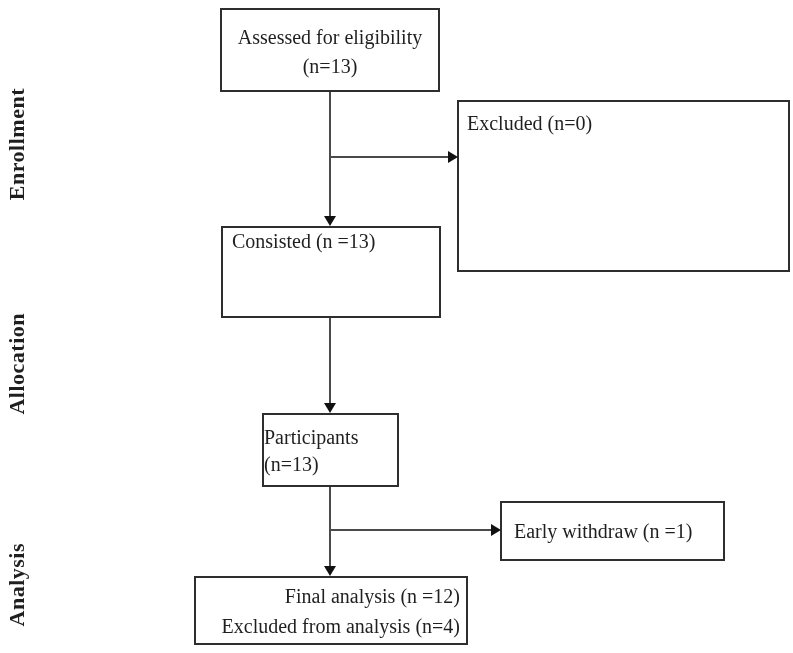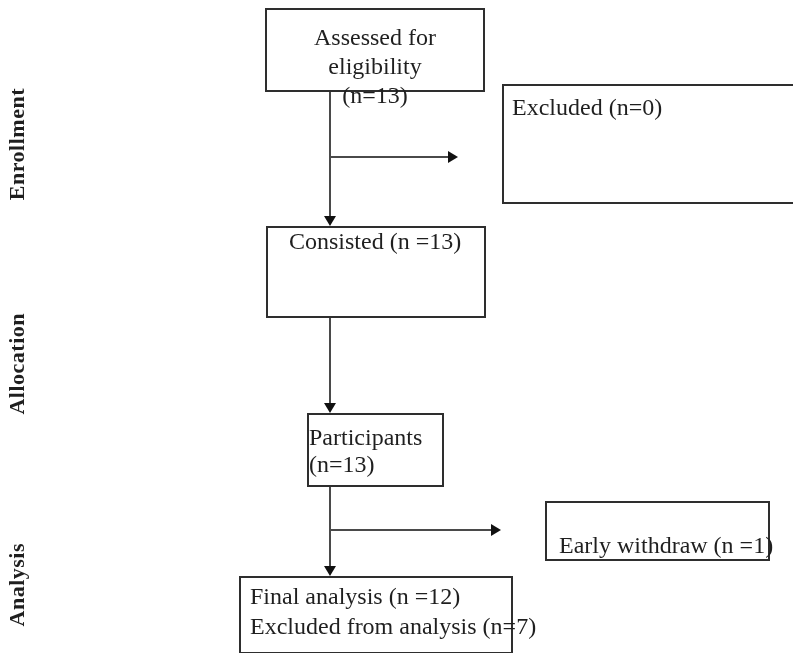--- a/index.html
+++ b/index.html
@@ -34,60 +34,59 @@
   }
   #stage-enrollment { top: 88px;  }
   #stage-allocation { top: 313px; }
   #stage-analysis   { top: 543px; }
 
   
   .box {
     position: absolute;
     border: 2px solid var(--border);
     background: var(--background);
-    font-size: 24px;
+    font-size: 20px;
     line-height: 27px;
-    margin-left: 45px;
   }
   #box-assessed {
     left: 220px; top: 8px; width: 220px; height: 84px;
     text-align: center; padding-top: 13px; line-height: 29px;
   }
   #box-excluded {
-    left: 457px; top: 84px; width: 333px; height: 120px;
+    left: 457px; top: 100px; width: 333px; height: 172px;
     padding: 7px 4px 0 8px; line-height: 28px;
   }
   #box-excluded .bullet-list {
     list-style: none; margin: 0; padding: 0 0 0 12px;
   }
   #box-excluded .bullet-list li { white-space: nowrap; }
   #box-excluded .bullet-list li::before {
     content: "\2022";
     display: inline-block;
     width: 34px;
     font-size: 19px;
   }
   #box-consisted {
     left: 221px; top: 226px; width: 220px; height: 92px;
-    padding: 1px 6px 0 21px; line-height: 24px;
+    padding: 1px 6px 0 9px; line-height: 24px;
   }
   #box-consisted .para1 { margin: 0 0 23px 0; }
   #box-consisted .para2 { margin: 0; }
   #box-participants {
     left: 262px; top: 413px; width: 137px; height: 74px;
     padding-top: 9px; line-height: 27px;
   }
   #box-early-withdraw {
     left: 500px; top: 501px; width: 225px; height: 60px;
-    display: flex; align-items: flex-end; padding-left: 12px;
+    display: flex; align-items: center; padding-left: 12px;
     white-space: nowrap;
   }
   #box-final {
-    left: 194px; top: 576px; width: 274px; height: 78px;
-    padding: 3px 6px 0 9px; line-height: 30px;
+    left: 194px; top: 576px; width: 274px; height: 69px;
+    padding: 3px 6px 0 9px; line-height: 30px; text-align: right;
   }
   #box-final div { white-space: nowrap; }
 
   
   .line { position: absolute; background: var(--connector); }
   .vline { width: 2px; }
   .hline { height: 2px; }
   #line-assessed-down   { left: 329px; top: 92px;  height: 127px; }
   #line-branch-excluded { left: 330px; top: 156px; width: 120px; }
   #line-consisted-down  { left: 329px; top: 318px; height: 88px; }
@@ -138,21 +137,21 @@
     <div>Participants</div>
     <div>(n=13)</div>
   </div>
 
   <div class="box" id="box-early-withdraw">
     <div>Early withdraw (n =1)</div>
   </div>
 
   <div class="box" id="box-final">
     <div>Final analysis (n =12)</div>
-    <div>Excluded from analysis (n=7)</div>
+    <div>Excluded from analysis (n=4)</div>
   </div>
 
   <div class="line vline" id="line-assessed-down"></div>
   <div class="line hline" id="line-branch-excluded"></div>
   <div class="line vline" id="line-consisted-down"></div>
   <div class="line vline" id="line-participants-down"></div>
   <div class="line hline" id="line-branch-withdraw"></div>
 
   <div class="arrow-down" id="arrow-to-consisted"></div>
   <div class="arrow-right" id="arrow-to-excluded"></div>

